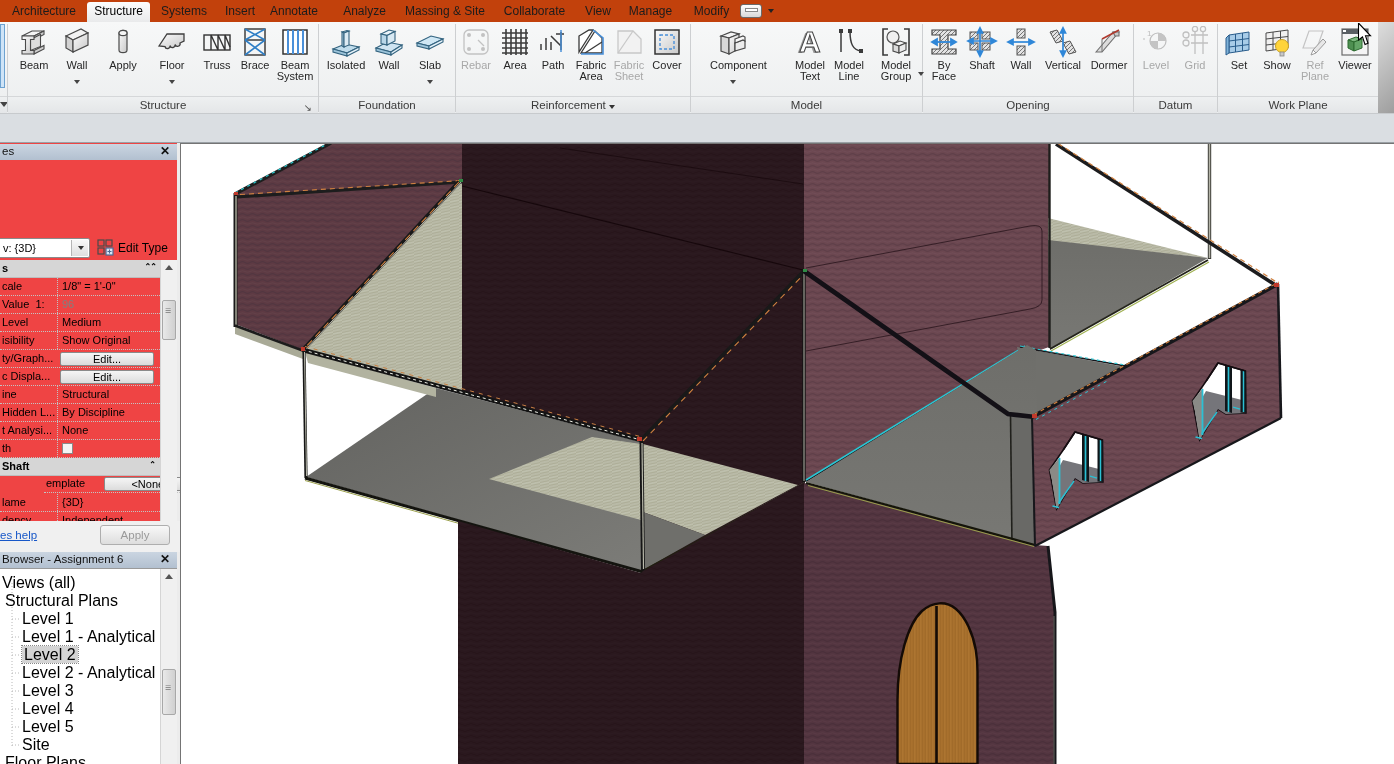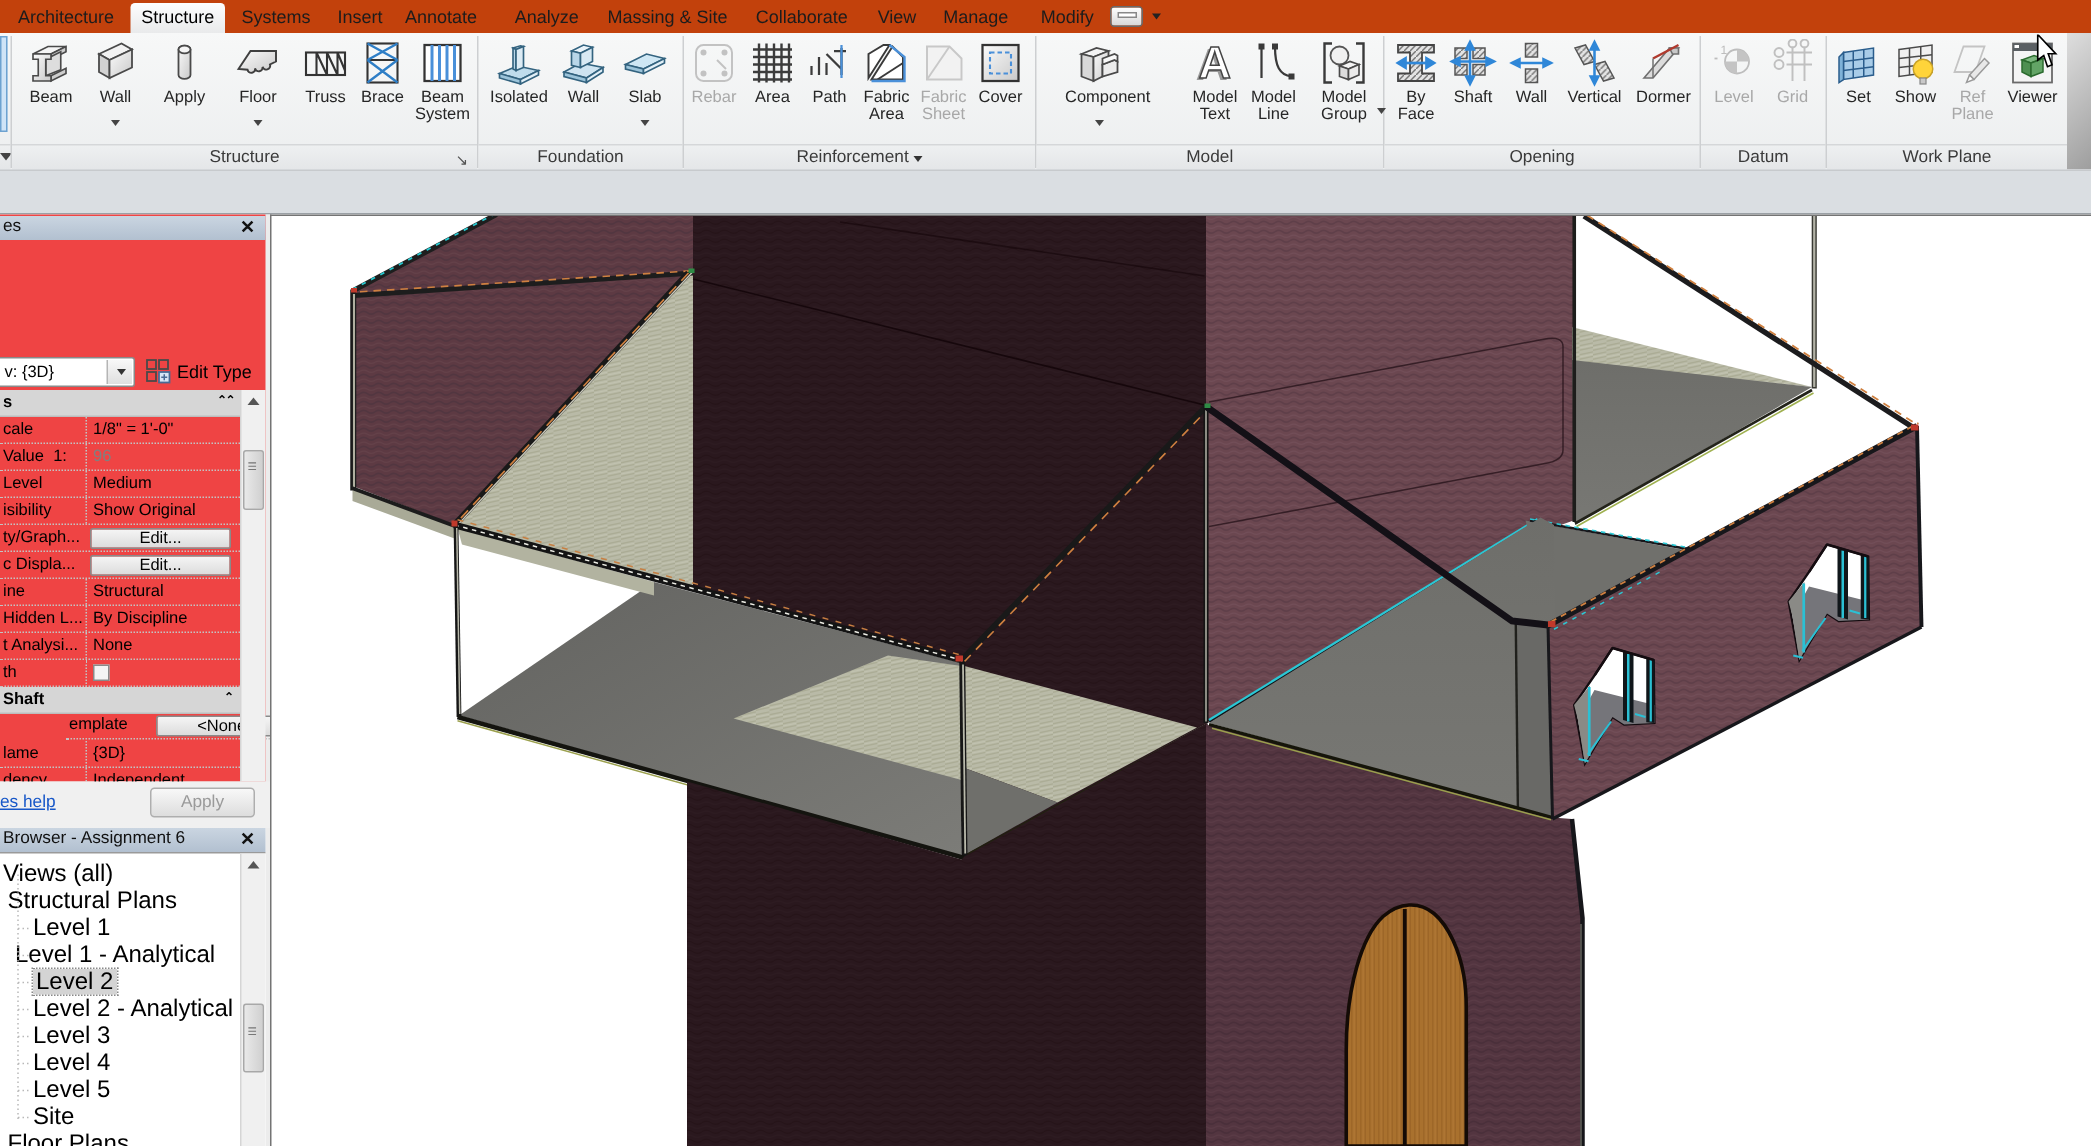--- a/index.html
+++ b/index.html
@@ -589,21 +589,21 @@
       <div class="row" style="left:0px;top:8px;color:#1757c8;text-decoration:underline;font-size:11.5px;">es help</div>
       <div style="position:absolute;left:100px;top:4px;width:70px;height:20px;background:linear-gradient(#f8f8f8,#dddddd);border:1px solid #aeaeae;border-radius:3px;color:#9a9a9a;font-size:11.5px;text-align:center;line-height:19px;">Apply</div>
     </div>
 
     <div id="browser">
       <div class="ptitle" style="top:0px;">Browser - Assignment 6<span class="pclose" style="right:7px;top:0px;">✕</span></div>
       <div style="position:absolute;left:0;top:16px;width:177px;height:196px;background:#fff;border-top:1px solid #9a9a9a;">
         <div class="titem" style="left:2px;top:5px;">Views (all)</div>
         <div class="titem" style="left:5px;top:23px;">Structural Plans</div>
         <div class="titem" style="left:22px;top:41px;">Level 1</div>
-        <div class="titem" style="left:10px;top:59px;">Level 1 - Analytical</div>
+        <div class="titem" style="left:22px;top:59px;">Level 1 - Analytical</div>
         <div class="titem" style="left:22px;top:77px;"><span style="background:#d4d4d4;outline:1px dotted #888;padding:0 2px;">Level 2</span></div>
         <div class="titem" style="left:22px;top:95px;">Level 2 - Analytical</div>
         <div class="titem" style="left:22px;top:113px;">Level 3</div>
         <div class="titem" style="left:22px;top:131px;">Level 4</div>
         <div class="titem" style="left:22px;top:149px;">Level 5</div>
         <div class="titem" style="left:22px;top:167px;">Site</div>
         <div class="titem" style="left:5px;top:185px;">Floor Plans</div>
         <svg class="abs" style="left:0;top:0;" width="22" height="196">
             <g stroke="#b8b8b8" stroke-dasharray="1,2">
               <path d="M12,14 V178"></path>

